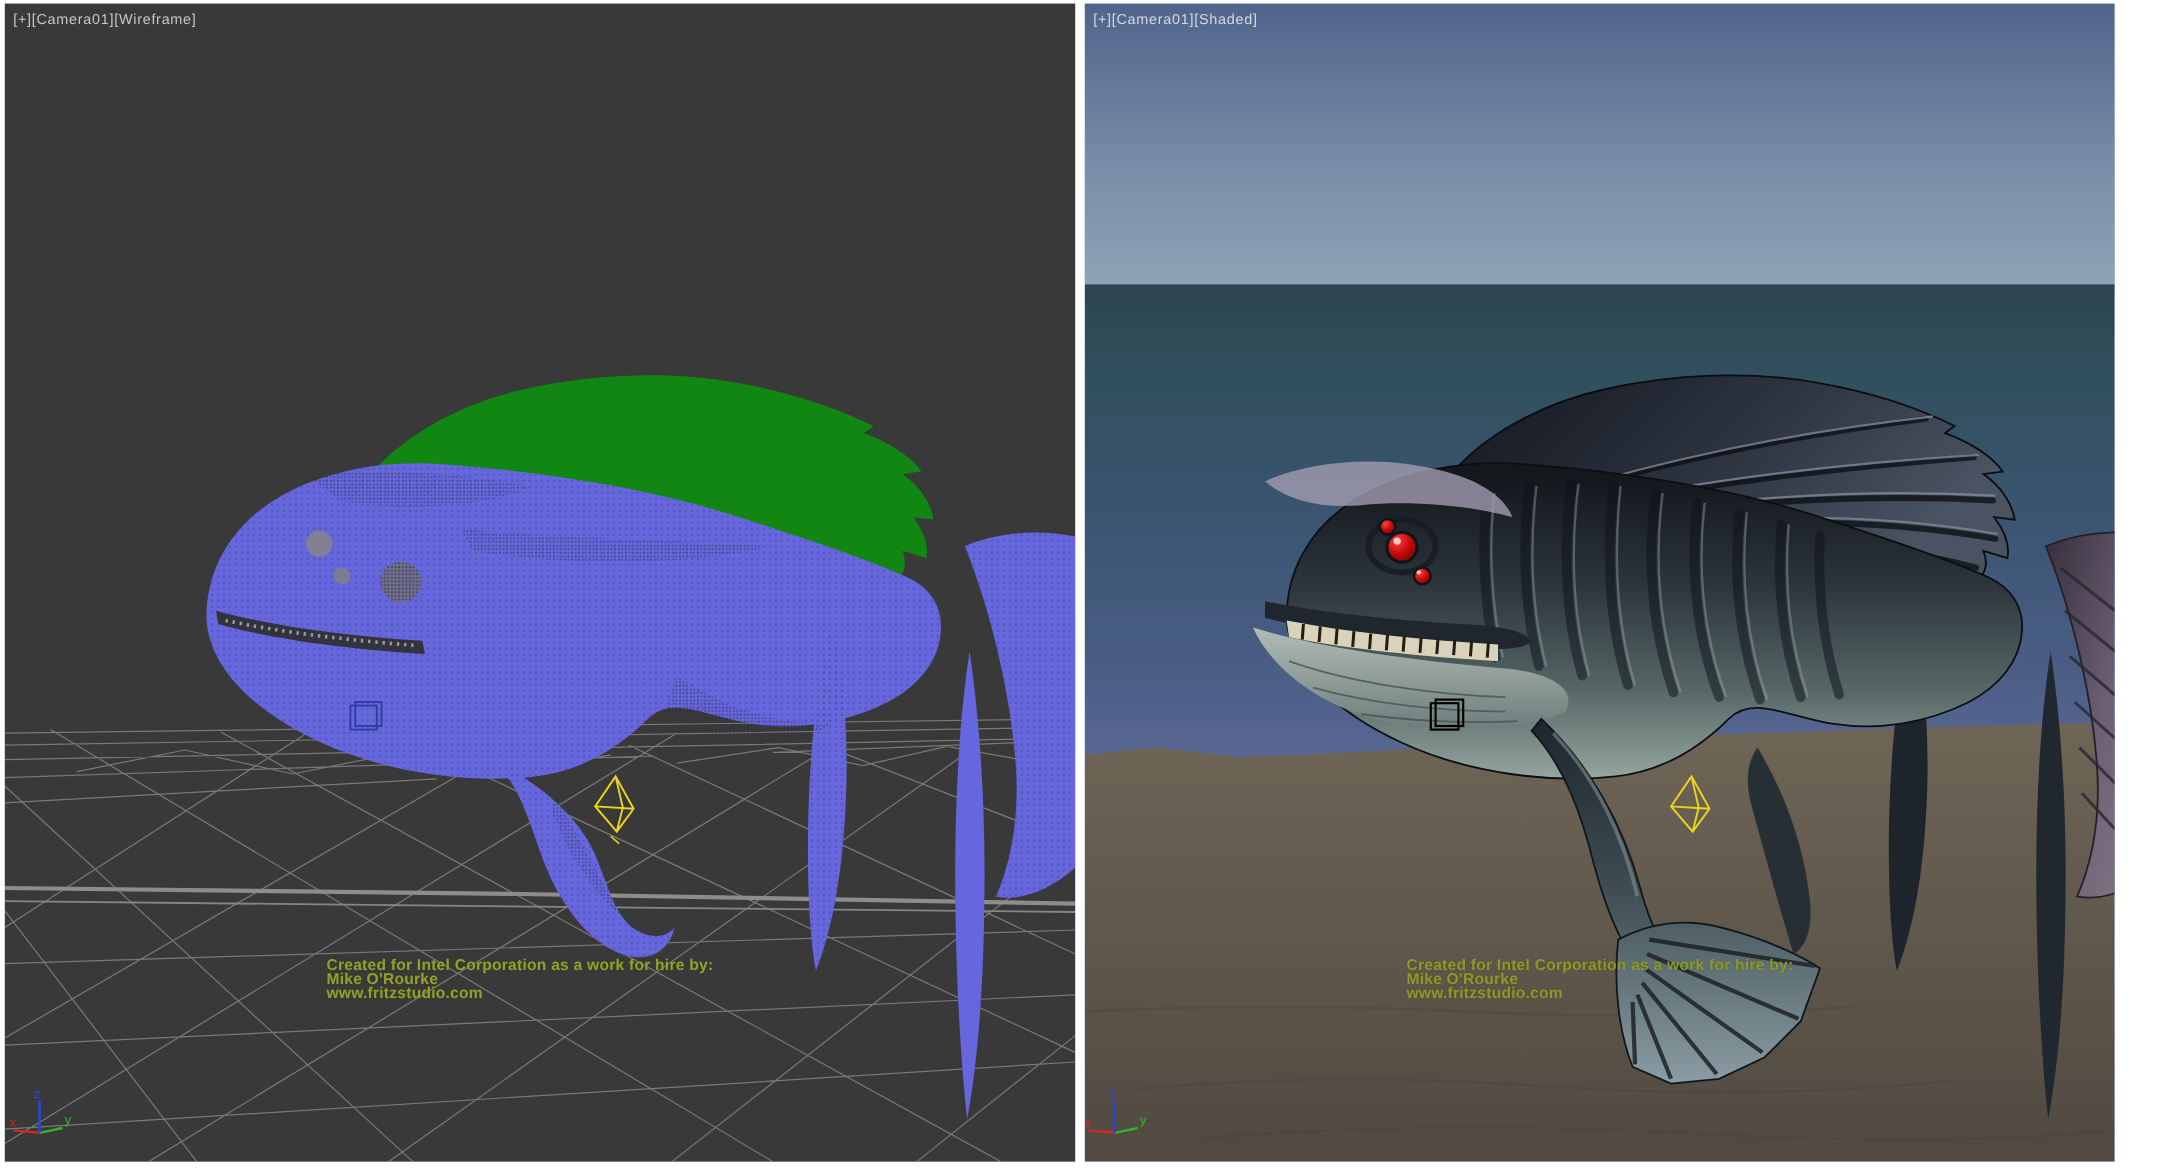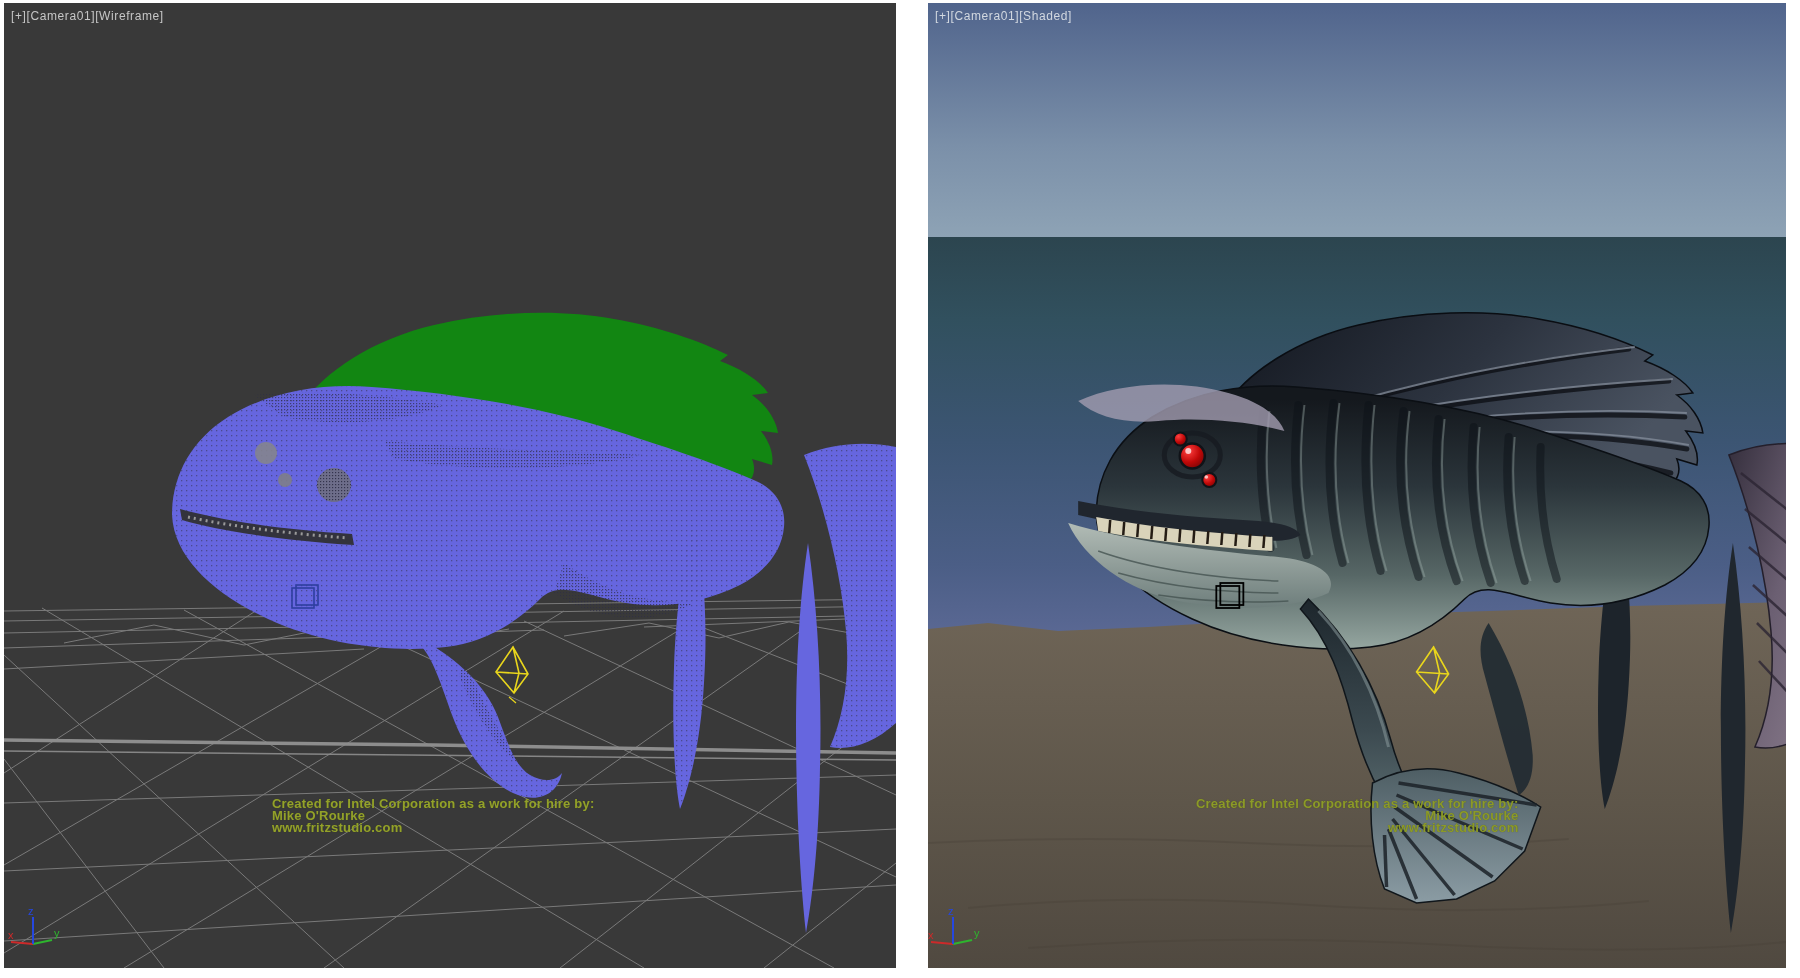--- a/index.html
+++ b/index.html
@@ -1,20 +1,20 @@
 <!DOCTYPE html>
 <html><head>
 <meta charset="utf-8">
 <style>
   html,body{margin:0;padding:0;background:#ffffff;width:1800px;height:978px;overflow:hidden;
     font-family:"Liberation Sans", sans-serif;}
   .stage{position:relative;width:1800px;height:978px;background:#ffffff;}
   .vp{position:absolute;top:3px;height:965px;overflow:hidden;text-decoration:underline;}
   .vp-left{left:4px;width:892px;background:#393939;}
-  .vp-right{left:928px;width:858px;background:#50648c;text-align:right;}
+  .vp-right{left:904px;width:858px;background:#50648c;}
   .vp svg{position:absolute;left:0;top:0;display:block;}
   .vp-label{position:absolute;left:7px;top:6px;font-size:12px;letter-spacing:.6px;z-index:5;
     font-family:"Liberation Sans", sans-serif; user-select:none;}
   .vp-left .vp-label{color:#c6c6c6;}
   .vp-right .vp-label{color:#d2d8e0;}
   .scene-text{position:absolute;left:268px;top:795px;z-index:4;color:#93a12a;
     font-size:13px;font-weight:bold;line-height:12px;letter-spacing:.2px;
     text-shadow:0 0 1px rgba(60,70,10,.6);}
   .vp-right .scene-text{color:#8c9a28;}
 </style>

